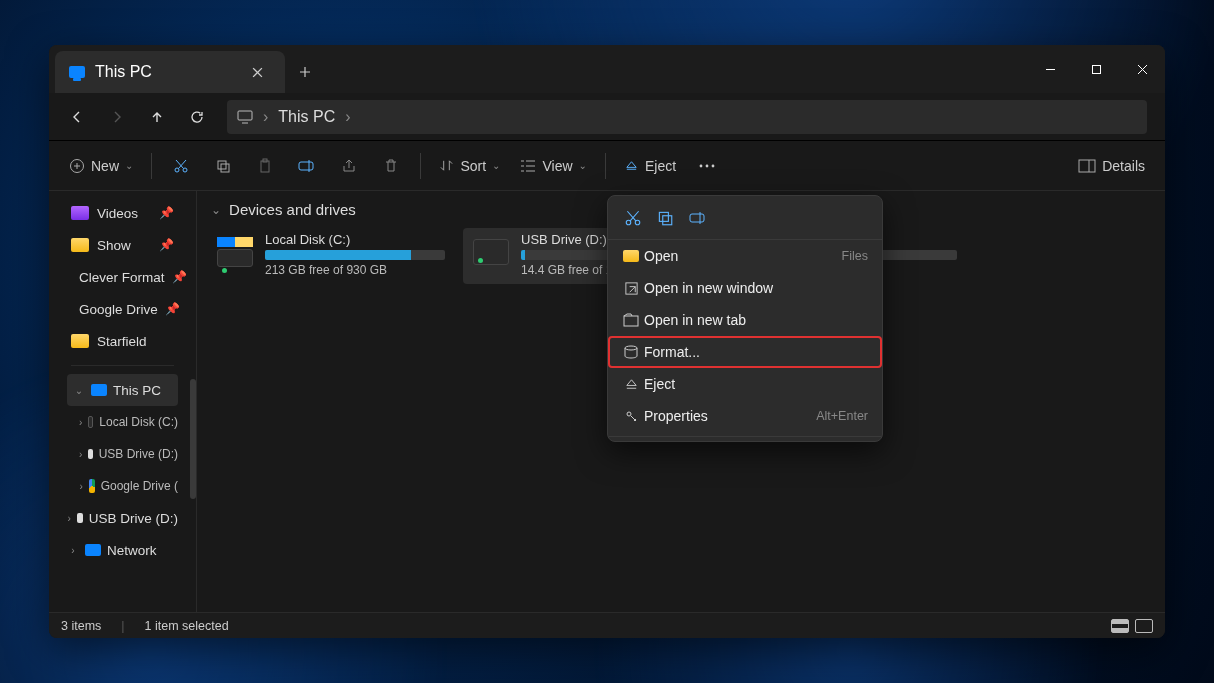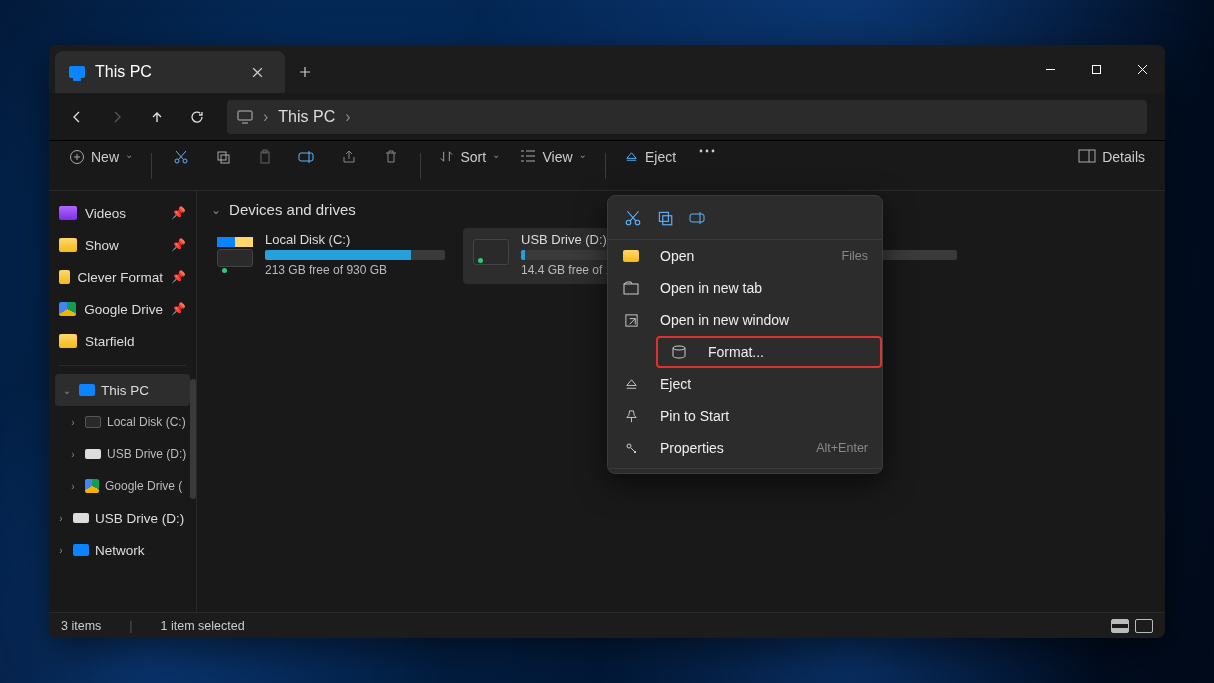--- a/index.html
+++ b/index.html
@@ -35,29 +35,29 @@
   .addrrow { height:48px; display:flex; align-items:center; gap:4px; padding:0 10px; background:#191919; border-bottom:1px solid #000;}
   .navbtn { width:36px;height:36px;display:flex;align-items:center;justify-content:center;color:#bbb;border-radius:4px;}
   .navbtn.dis{color:#555;}
   .addrbar { flex:1; height:34px; background:#2b2b2b; border-radius:4px; display:flex; align-items:center; padding:0 10px; gap:10px; color:#ddd; margin:0 8px;}
   .crumb-sep{color:#888;}
   .searchbox{ width:270px; height:34px; background:#2b2b2b; border-radius:4px; display:flex; align-items:center; padding:0 12px; color:#888;}
   .searchbox input{ flex:1; background:transparent; border:none; color:#ddd; outline:none; font-size:14px;}
 
   
   .toolbar { height:50px; display:flex; align-items:center; gap:4px; padding:0 12px; background:#191919; border-bottom:1px solid #2a2a2a;}
-  .tbtn { height:34px; padding:0 8px; display:flex; align-items:flex-start; gap:6px; color:#ccc; border-radius:4px; font-size:14px;}
+  .tbtn { height:34px; padding:0 8px; display:flex; align-items:center; gap:6px; color:#ccc; border-radius:4px; font-size:14px;}
   .tbtn.icon-only{width:38px;justify-content:center;padding:0;}
   .tsep{width:1px;height:26px;background:#3a3a3a;margin:0 6px;}
   .spacer{flex:1;}
   .chev{font-size:10px;color:#888;}
 
   
   .body { flex:1; display:flex; overflow:hidden;}
-  .sidebar { width:148px; background:#191919; border-right:1px solid #2a2a2a; padding:6px 0; overflow:hidden; font-size:13.5px; position:relative;}
+  .sidebar { width:148px; background:#191919; border-right:1px solid #2a2a2a; padding:6px 12px; overflow:hidden; font-size:13.5px; position:relative;}
   .side-item { height:32px; display:flex; align-items:center; gap:8px; padding:0 10px; color:#ddd; white-space:nowrap;}
   .side-item .ficon{width:18px;height:14px;border-radius:2px;}
   .folder-y{background:linear-gradient(#ffd76a,#f5b919);}
   .pin{margin-left:auto;color:#777;font-size:12px;}
   .side-sep{height:1px;background:#2a2a2a;margin:8px 10px;}
   .tree-item{height:32px;display:flex;align-items:center;gap:6px;padding:0 6px;color:#ddd;white-space:nowrap;}
   .tree-item.sel{background:#2d2d2d;border-radius:4px;margin:0 6px;padding:0 6px;}
   .tree-item.sub{padding-left:18px;}
   .tw{color:#888;font-size:10px;width:12px;text-align:center;}
   .side-scroll{position:absolute;right:0;top:188px;width:6px;height:120px;background:#3a3a3a;border-radius:3px;}
@@ -72,28 +72,28 @@
   .hdd::before{content:"";position:absolute;left:4px;top:18px;width:5px;height:5px;border-radius:50%;background:#2ecc71;}
   .drive-info{flex:1;display:flex;flex-direction:column;gap:3px;overflow:hidden;color:#ddd;font-size:13px;}
   .bar{height:10px;background:#3a3a3a;border-radius:2px;overflow:hidden;}
   .bar>div{height:100%;background:#26a0da;}
   .sub{font-size:12px;color:#bbb;}
 
   
   .ctx{position:absolute; left:607px; top:195px; width:276px; background:#2c2c2c; border:1px solid #3a3a3a; border-radius:8px; box-shadow:0 10px 30px rgba(0,0,0,.6); overflow:hidden; z-index:50;}
   .ctx-top{height:44px;display:flex;align-items:center;gap:14px;padding:0 16px;border-bottom:1px solid #3a3a3a;}
   .ctx-top .ci{color:#5cb3ff;}
-  .ctx-item{height:32px;display:flex;align-items:center;gap:20px;padding:0 14px;color:#eee;font-size:14px;}
+  .ctx-item{height:32px;display:flex;align-items:center;gap:4px;padding:0 14px;color:#eee;font-size:14px;}
   .ctx-item .mi{width:18px;display:flex;justify-content:center;color:#ccc;}
   .ctx-item .sc{margin-left:auto;color:#888;font-size:12.5px;}
   .ctx-sep{height:1px;background:#3a3a3a;margin:4px 0;}
-  .ctx-item.hl{outline:2px solid #e03131; outline-offset:-2px; border-radius:4px;margin-left:48px;}
-
-  
-  .status{height:26px;border-top:1px solid #2a2a2a;background:#1c1c1c;display:flex;align-items:center;padding:4px 12px;color:#ccc;font-size:12.5px;gap:28px;}
+  .ctx-item.hl{outline:2px solid #e03131; outline-offset:-2px; border-radius:4px;}
+
+  
+  .status{height:26px;border-top:1px solid #2a2a2a;background:#1c1c1c;display:flex;align-items:center;padding:4px 12px;color:#ccc;font-size:12.5px;gap:20px;}
   .status .vsep{color:#555;}
   .status .viewbtns{margin-left:auto;display:flex;gap:6px;}
   .vbox{width:18px;height:14px;border:1.5px solid #bbb;border-radius:2px;}
 
   svg{display:block;}
 </style>
 </head>
 <body>
 
 <div class="bloom b1"></div>
@@ -398,63 +398,55 @@
   </div>
   <div class="ctx-item">
       <span class="mi">
         <span class="ficon folder-y" style="width:16px;height:12px;display:inline-block;border-radius:2px;"></span>
       </span>
       <span>Open</span>
       <span class="sc">Files</span>
     </div>
   <div class="ctx-item">
       <span class="mi">
+        <svg width="15" height="15" viewBox="0 0 16 16">
+          <rect x="2" y="2" width="12" height="12" stroke="#ccc" fill="none"></rect>
+          <path d="M6 6h6M12 6v6M6 12l6-6" stroke="#ccc"></path>
+        </svg>
+      </span>
+      <span>Open in new window</span>
+    </div>
+  <div class="ctx-item">
+      <span class="mi">
         <svg width="16" height="14" viewBox="0 0 16 14">
           <rect x="1" y="3" width="14" height="10" stroke="#ccc" fill="none"></rect>
           <path d="M1 3l3-2h4l1 2" stroke="#ccc" fill="none"></path>
         </svg>
       </span>
       <span>Open in new tab</span>
     </div>
-  <div class="ctx-item">
-      <span class="mi">
-        <svg width="15" height="15" viewBox="0 0 16 16">
-          <rect x="2" y="2" width="12" height="12" stroke="#ccc" fill="none"></rect>
-          <path d="M6 6h6M12 6v6M6 12l6-6" stroke="#ccc"></path>
-        </svg>
-      </span>
-      <span>Open in new window</span>
-    </div>
   <div class="ctx-item hl">
       <span class="mi">
         <svg width="16" height="14" viewBox="0 0 16 14">
           <ellipse cx="8" cy="3" rx="6" ry="2" stroke="#ccc" fill="none"></ellipse>
           <path d="M2 3v8c0 1.1 2.7 2 6 2s6-.9 6-2V3" stroke="#ccc" fill="none"></path>
         </svg>
       </span>
       <span>Format...</span>
     </div>
   <div class="ctx-item">
       <span class="mi">
         <svg width="15" height="15" viewBox="0 0 16 16">
           <path d="M3 9l5-6 5 6zM3 12h10" stroke="#ccc" fill="none"></path>
         </svg>
       </span>
       <span>Eject</span>
     </div>
   <div class="ctx-item">
       <span class="mi">
-        <svg width="15" height="15" viewBox="0 0 16 16">
-          <path d="M6 2h4l1 5 2 2H3l2-2 1-5zM8 9v5" stroke="#ccc" fill="none"></path>
-        </svg>
-      </span>
-      <span>Pin to Start</span>
-    </div>
-  <div class="ctx-item">
-      <span class="mi">
         <svg width="16" height="16" viewBox="0 0 16 16">
           <circle cx="6" cy="6" r="2" stroke="#ccc" fill="none"></circle>
           <path d="M8 8l5 5M11 13l2-2" stroke="#ccc"></path>
         </svg>
       </span>
       <span>Properties</span>
       <span class="sc">Alt+Enter</span>
     </div>
   <div class="ctx-sep"></div>
 </div>

